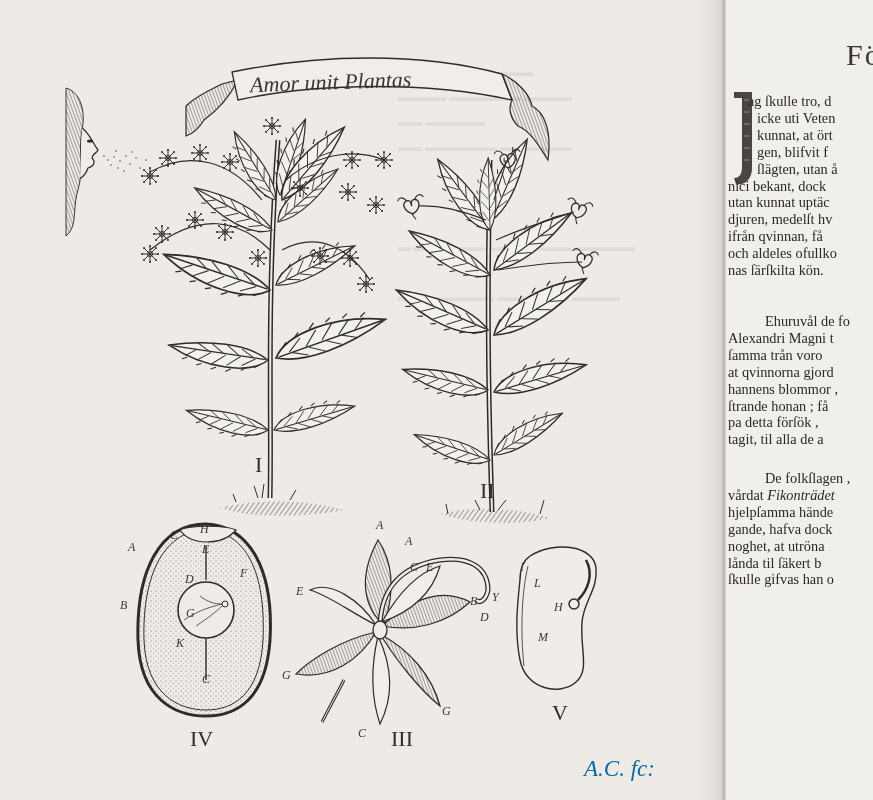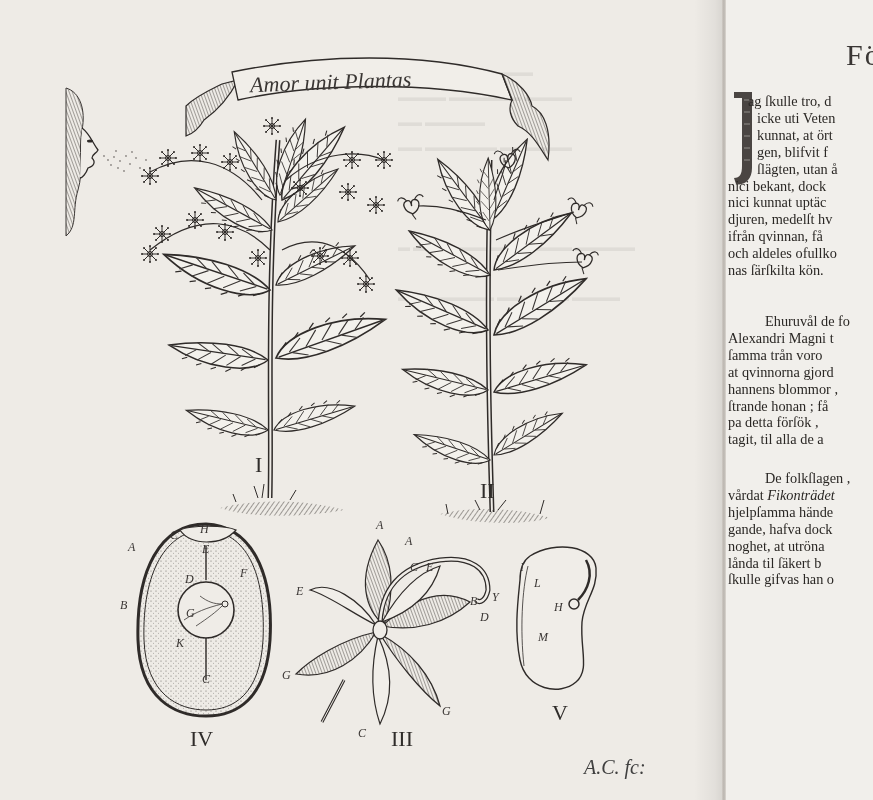--- a/index.html
+++ b/index.html
@@ -35,21 +35,21 @@
     
     svg.plate { position: absolute; left: 0; top: 0; }
     .banner-text {
       font-family: "Liberation Serif", serif; font-style: italic; font-size: 22px; fill: #3a3634;
     }
     .numeral {
       position: absolute; font-family: "Liberation Serif", serif; font-size: 22px; color: #2f2c2a;
     }
     .sig {
       position: absolute; left: 584px; top: 756px; font-family: "Liberation Serif", serif;
-      font-style: italic; font-size: 20px; color: #404040;
+      font-style: italic; font-size: 23px; color: #0369a1;
     }
     .lbl {
       position: absolute; font-family: "Liberation Serif", serif; font-style: italic;
       font-size: 12px; color: #3a3634;
     }
 
     
     .heading {
       position: absolute; left: 120px; top: 38px; font-family: "Liberation Serif", serif;
       font-size: 30px; color: #3a3634; letter-spacing: 2px; white-space: nowrap;
@@ -283,21 +283,21 @@
       <path d="M12,10 L18,10 M12,22 L18,22 M12,34 L18,34 M12,46 L18,46 M12,58 L18,58 M12,70 L18,70" stroke="#7a7572" stroke-width="1.5"></path>
     </svg>
 
     <div class="text-block" style="top:93px;">
       <span class="line" style="padding-left:20px;">ag ſkulle tro, d</span>
       <span class="line" style="padding-left:29px;">icke uti Veten</span>
       <span class="line" style="padding-left:29px;">kunnat, at ört</span>
       <span class="line" style="padding-left:29px;">gen, blifvit f</span>
       <span class="line" style="padding-left:29px;">ſlägten, utan å</span>
       <span class="line">nici bekant, dock</span>
-      <span class="line">nici kunnat uptäc</span>
+      <span class="line">utan kunnat uptäc</span>
       <span class="line">djuren, medelſt hv</span>
       <span class="line">ifrån qvinnan, få</span>
       <span class="line">och aldeles ofullko</span>
       <span class="line">nas ſärſkilta kön.</span>
     </div>
 
     <div class="text-block" style="top:470px;">
       <span class="line" style="padding-left:37px;">De folkſlagen ,</span>
       <span class="line">vårdat <i>Fikonträdet</i></span>
       <span class="line">hjelpſamma hände</span>

